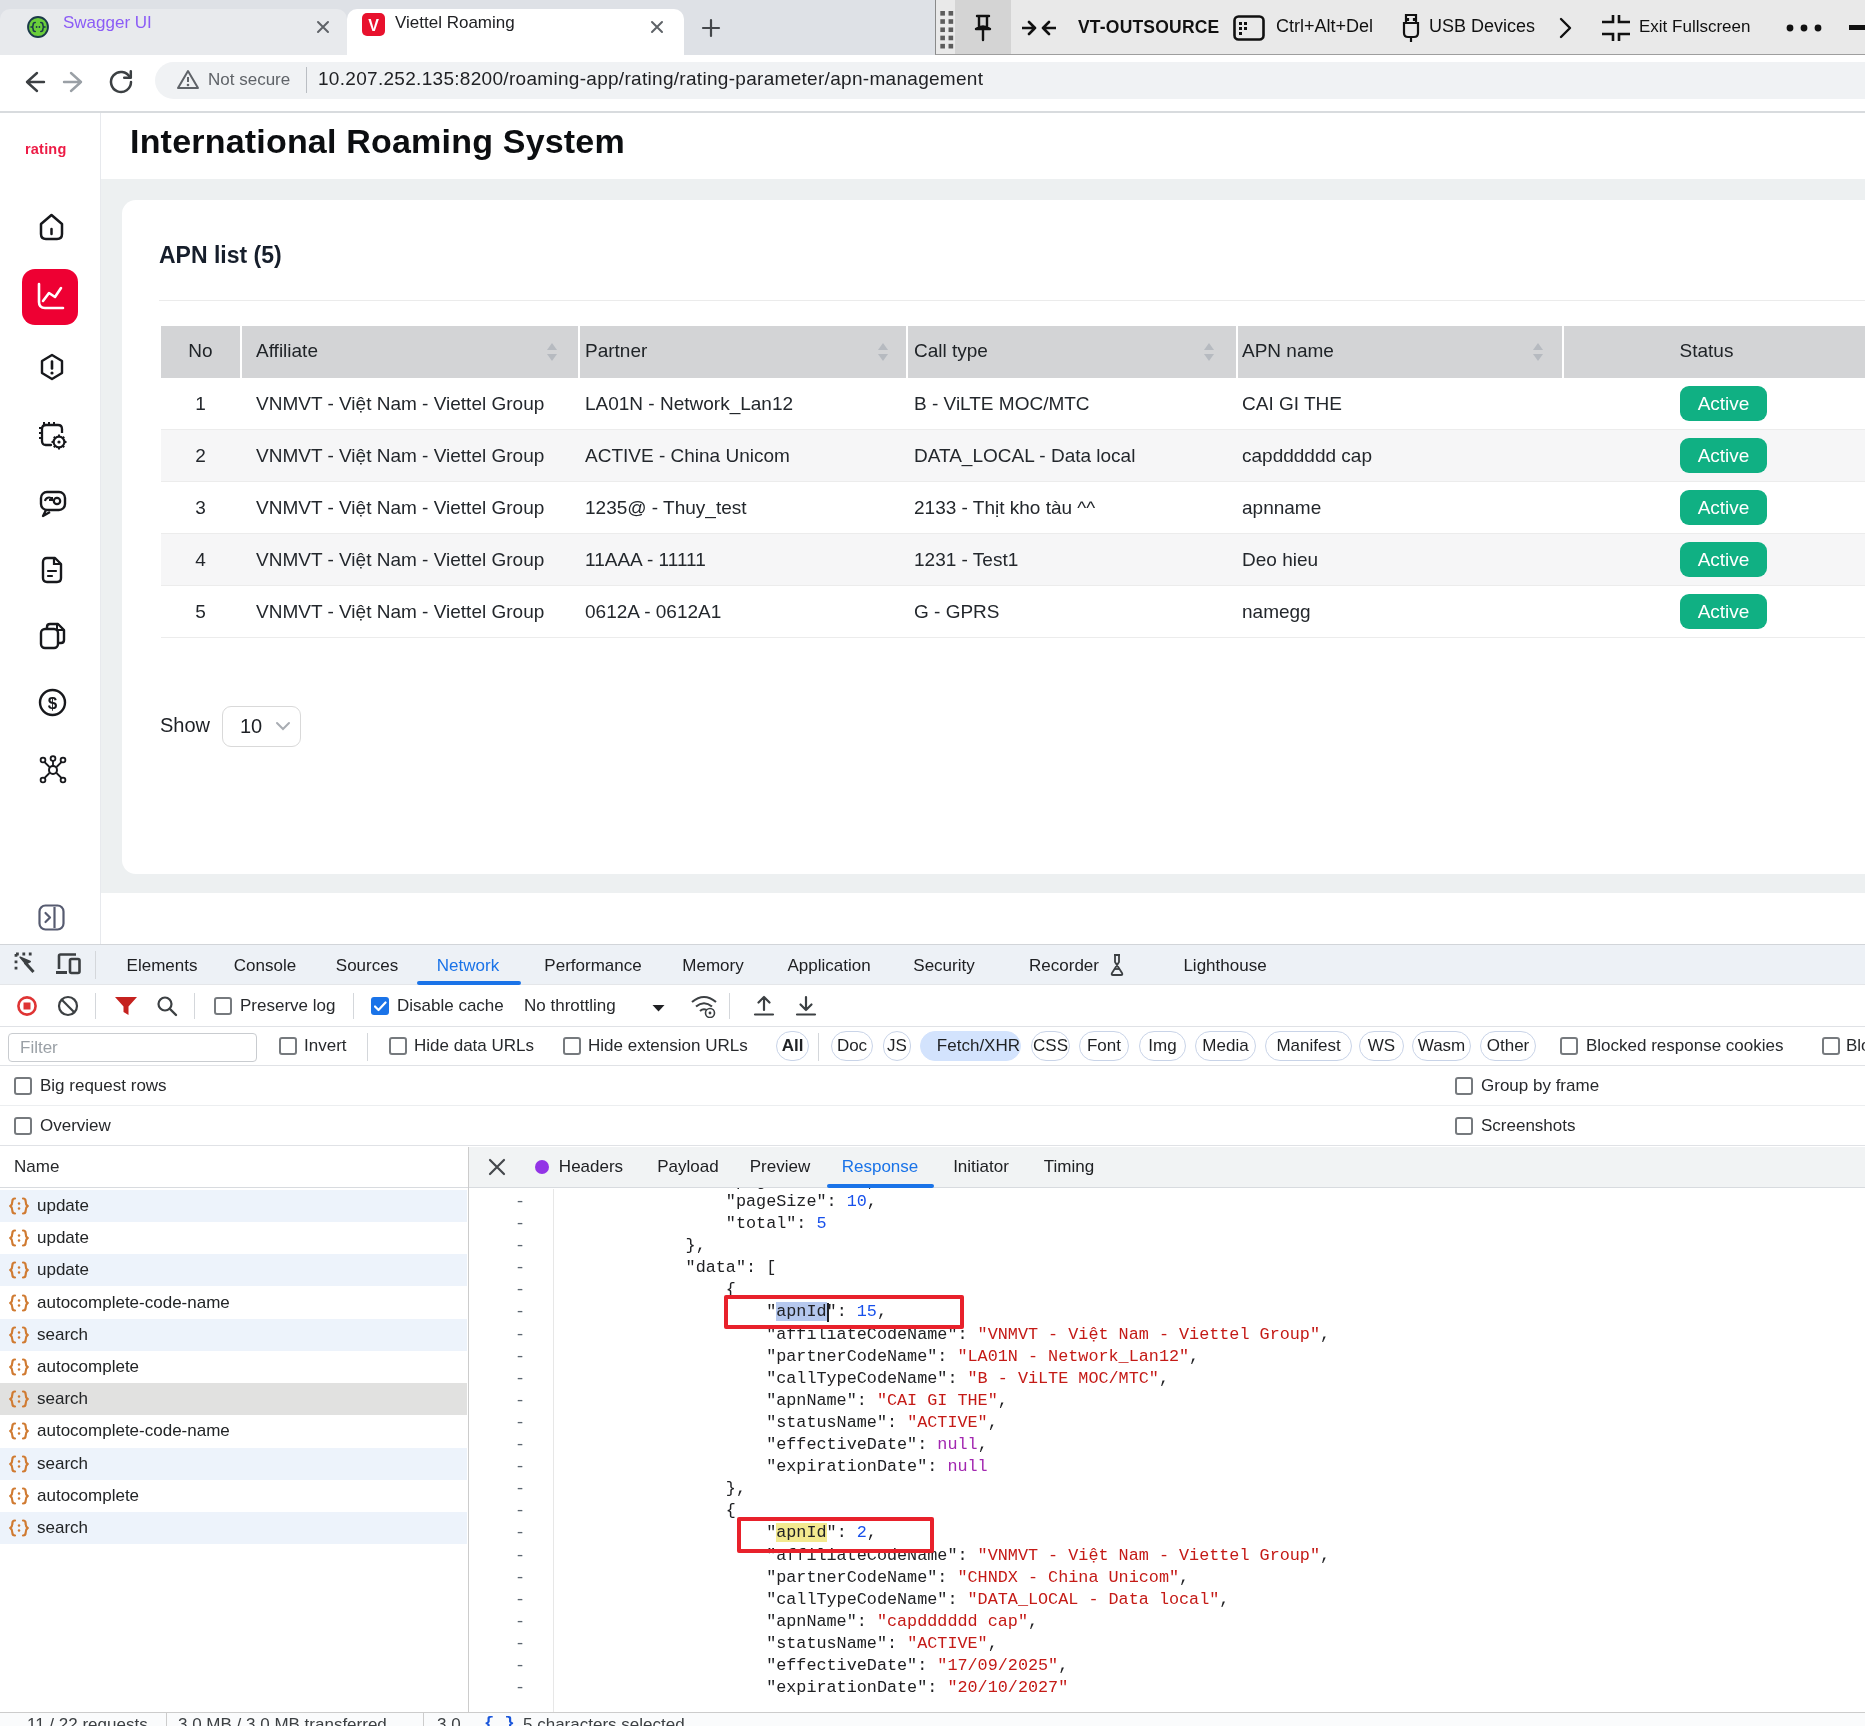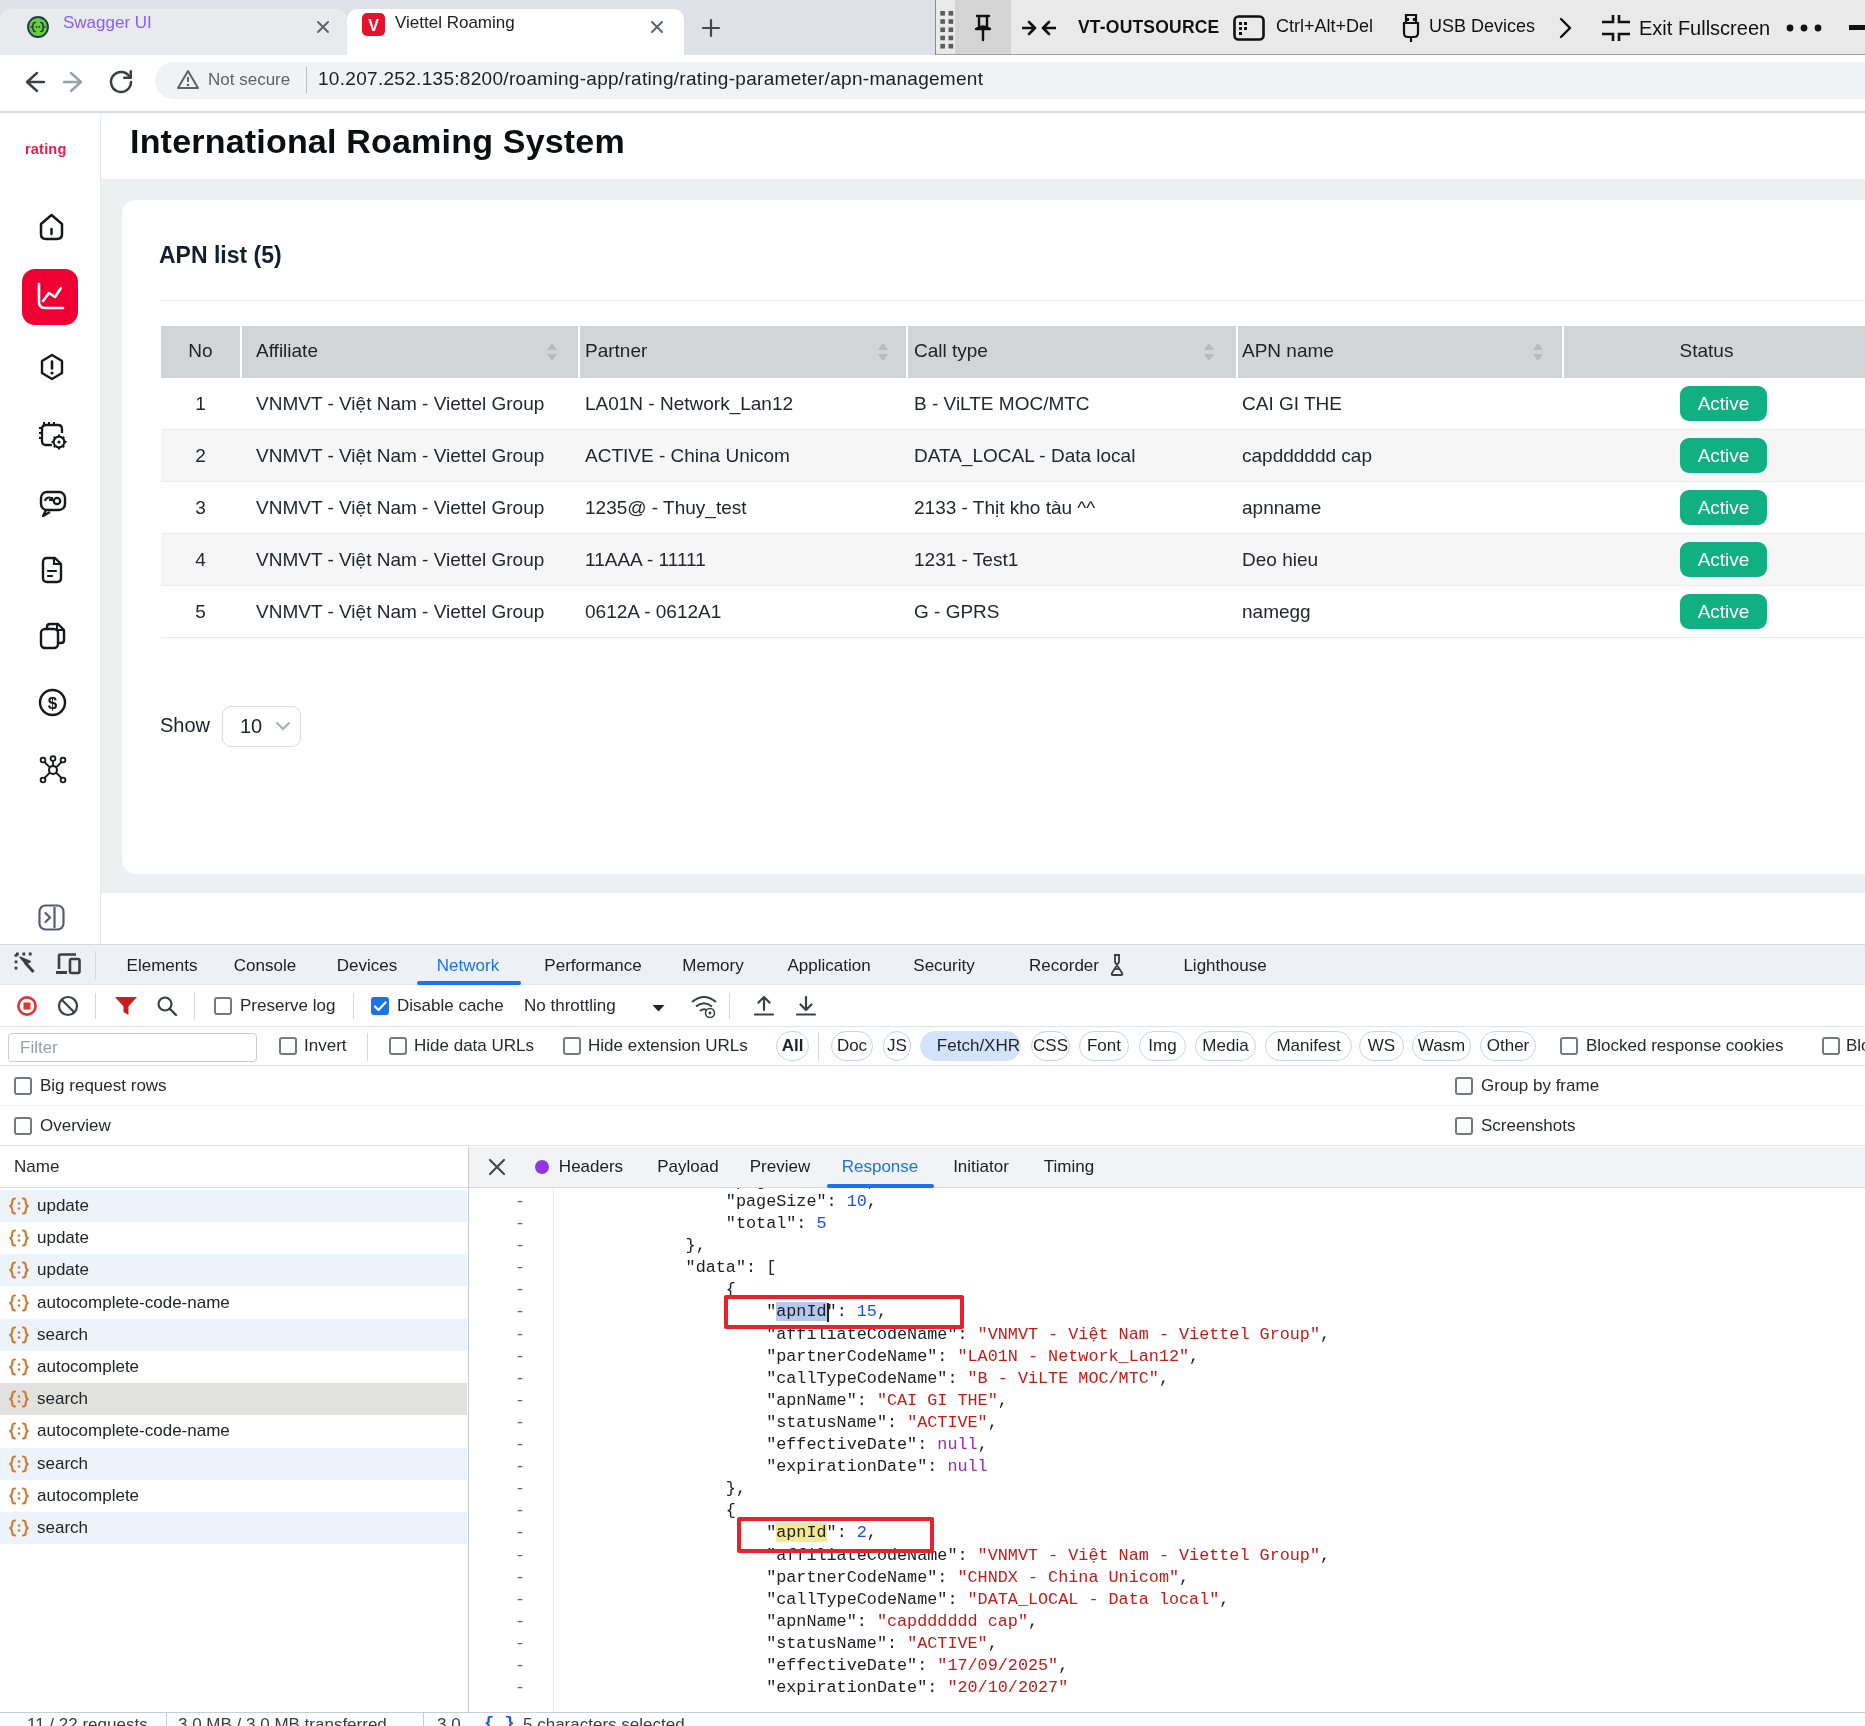--- a/index.html
+++ b/index.html
@@ -111,21 +111,21 @@
 <svg class="abs" style="left:1400px;top:13px" width="22" height="30" viewBox="0 0 22 30">
     <path d="M6 2 H16 V10 H6 Z M8 5 V8 M14 5 V8 M4 10 H18 V20 Q18 24 14 24 H8 Q4 24 4 20 Z M11 24 V29" stroke="#111" stroke-width="2.2" fill="none"></path>
   </svg>
 <div class="lab abs" style="left:1429px">USB Devices</div>
 <svg class="abs" style="left:1556px;top:17px" width="18" height="22" viewBox="0 0 18 22">
     <path d="M5 2 L14 11 L5 20" stroke="#111" stroke-width="2.4" fill="none" stroke-linecap="round" stroke-linejoin="round"></path>
   </svg>
 <svg class="abs" style="left:1601px;top:14px" width="30" height="28" viewBox="0 0 30 28">
     <path d="M12 1 V8 H1 M18 1 V8 H29 M12 27 V20 H1 M18 27 V20 H29" stroke="#111" stroke-width="2.6" fill="none"></path>
   </svg>
-<div class="lab abs" style="left:1639px;font-size:20px;top:17px">Exit Fullscreen</div>
+<div class="lab abs" style="left:1639px;font-size:17px;top:17px">Exit Fullscreen</div>
 <svg class="abs" style="left:1786px;top:24px" width="36" height="8" viewBox="0 0 36 8">
     <circle cx="4" cy="4" r="3.4" fill="#111"></circle>
     <circle cx="18" cy="4" r="3.4" fill="#111"></circle>
     <circle cx="32" cy="4" r="3.4" fill="#111"></circle>
   </svg>
 <div class="abs" style="left:1849px;top:25px;width:16px;height:5px;background:#111"></div>
 <div class="abs" id="toolbar"></div>
 <svg class="abs" style="left:20px;top:69px" width="26" height="26" viewBox="0 0 26 26">
     <path d="M17 4 L7 13 L17 22 M7 13 H24" stroke="#3c4043" stroke-width="2.4" fill="none" stroke-linecap="round" stroke-linejoin="round"></path>
   </svg>
@@ -296,21 +296,21 @@
     <path d="M11 10.5 L19.5 20" stroke="#3c4043" stroke-width="3"></path>
   </svg>
 <svg class="abs" style="left:55px;top:952px" width="26" height="24" viewBox="0 0 26 24">
     <path d="M4 17 V4 Q4 2.5 5.5 2.5 H21" stroke="#3c4043" stroke-width="2.6" fill="none"></path>
     <path d="M1 20.5 H12" stroke="#3c4043" stroke-width="3" fill="none"></path>
     <rect x="15" y="7" width="9.5" height="14" rx="1.5" stroke="#3c4043" stroke-width="2.6" fill="none"></rect>
   </svg>
 <div class="abs vsep" style="left:95px;top:951px;height:28px"></div>
 <div class="abs dtab" style="left:162px;top:956px;transform:translateX(-50%);color:#202124">Elements</div>
 <div class="abs dtab" style="left:265px;top:956px;transform:translateX(-50%);color:#202124">Console</div>
-<div class="abs dtab" style="left:367px;top:956px;transform:translateX(-50%);color:#202124">Devices</div>
+<div class="abs dtab" style="left:367px;top:956px;transform:translateX(-50%);color:#202124">Sources</div>
 <div class="abs dtab" style="left:468px;top:956px;transform:translateX(-50%);color:#1a73e8">Network</div>
 <div class="abs dtab" style="left:593px;top:956px;transform:translateX(-50%);color:#202124">Performance</div>
 <div class="abs dtab" style="left:713px;top:956px;transform:translateX(-50%);color:#202124">Memory</div>
 <div class="abs dtab" style="left:829px;top:956px;transform:translateX(-50%);color:#202124">Application</div>
 <div class="abs dtab" style="left:944px;top:956px;transform:translateX(-50%);color:#202124">Security</div>
 <div class="abs dtab" style="left:1064px;top:956px;transform:translateX(-50%);color:#202124">Recorder</div>
 <div class="abs dtab" style="left:1225px;top:956px;transform:translateX(-50%);color:#202124">Lighthouse</div>
 <svg class="abs" style="left:1106px;top:953px" width="22" height="24" viewBox="0 0 22 24">
     <path d="M8 2 H14 M9 2 V9 L16 20 Q17 22 15 22 H7 Q5 22 6 20 L13 9 V2" stroke="#3c4043" stroke-width="1.8" fill="none" stroke-linejoin="round"></path>
     <path d="M8.5 16 H13.5" stroke="#3c4043" stroke-width="1.8"></path>

